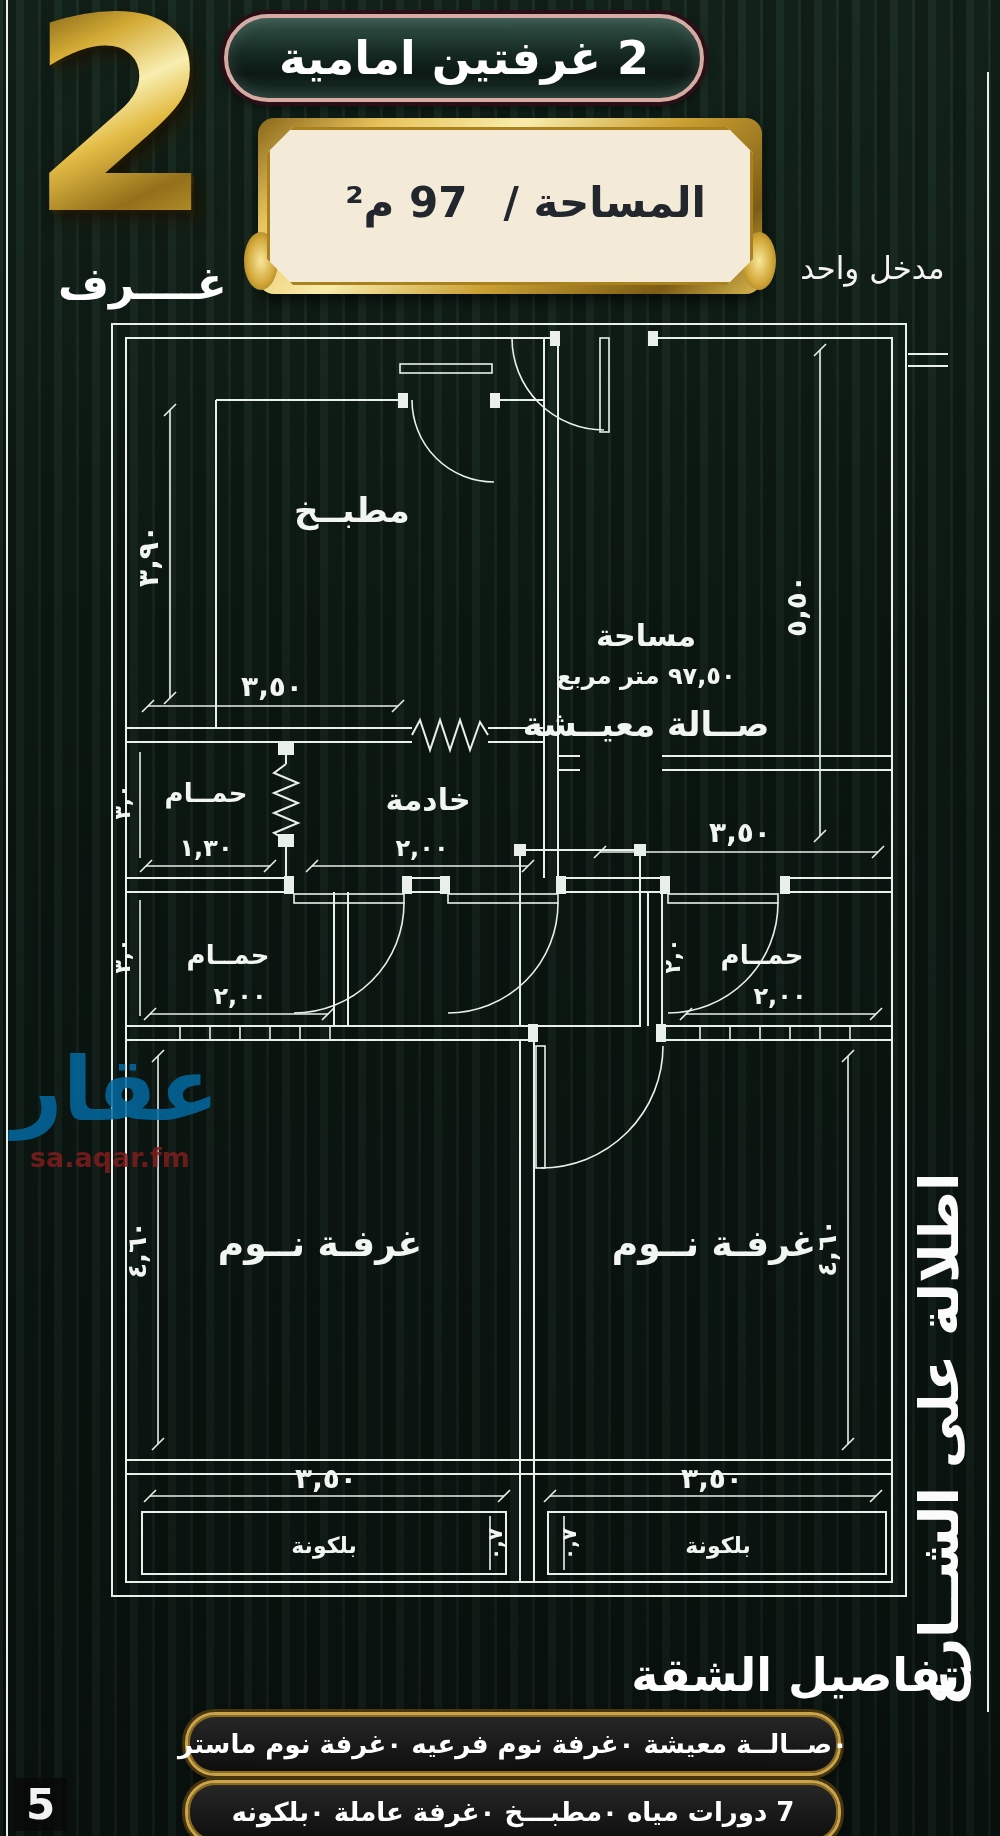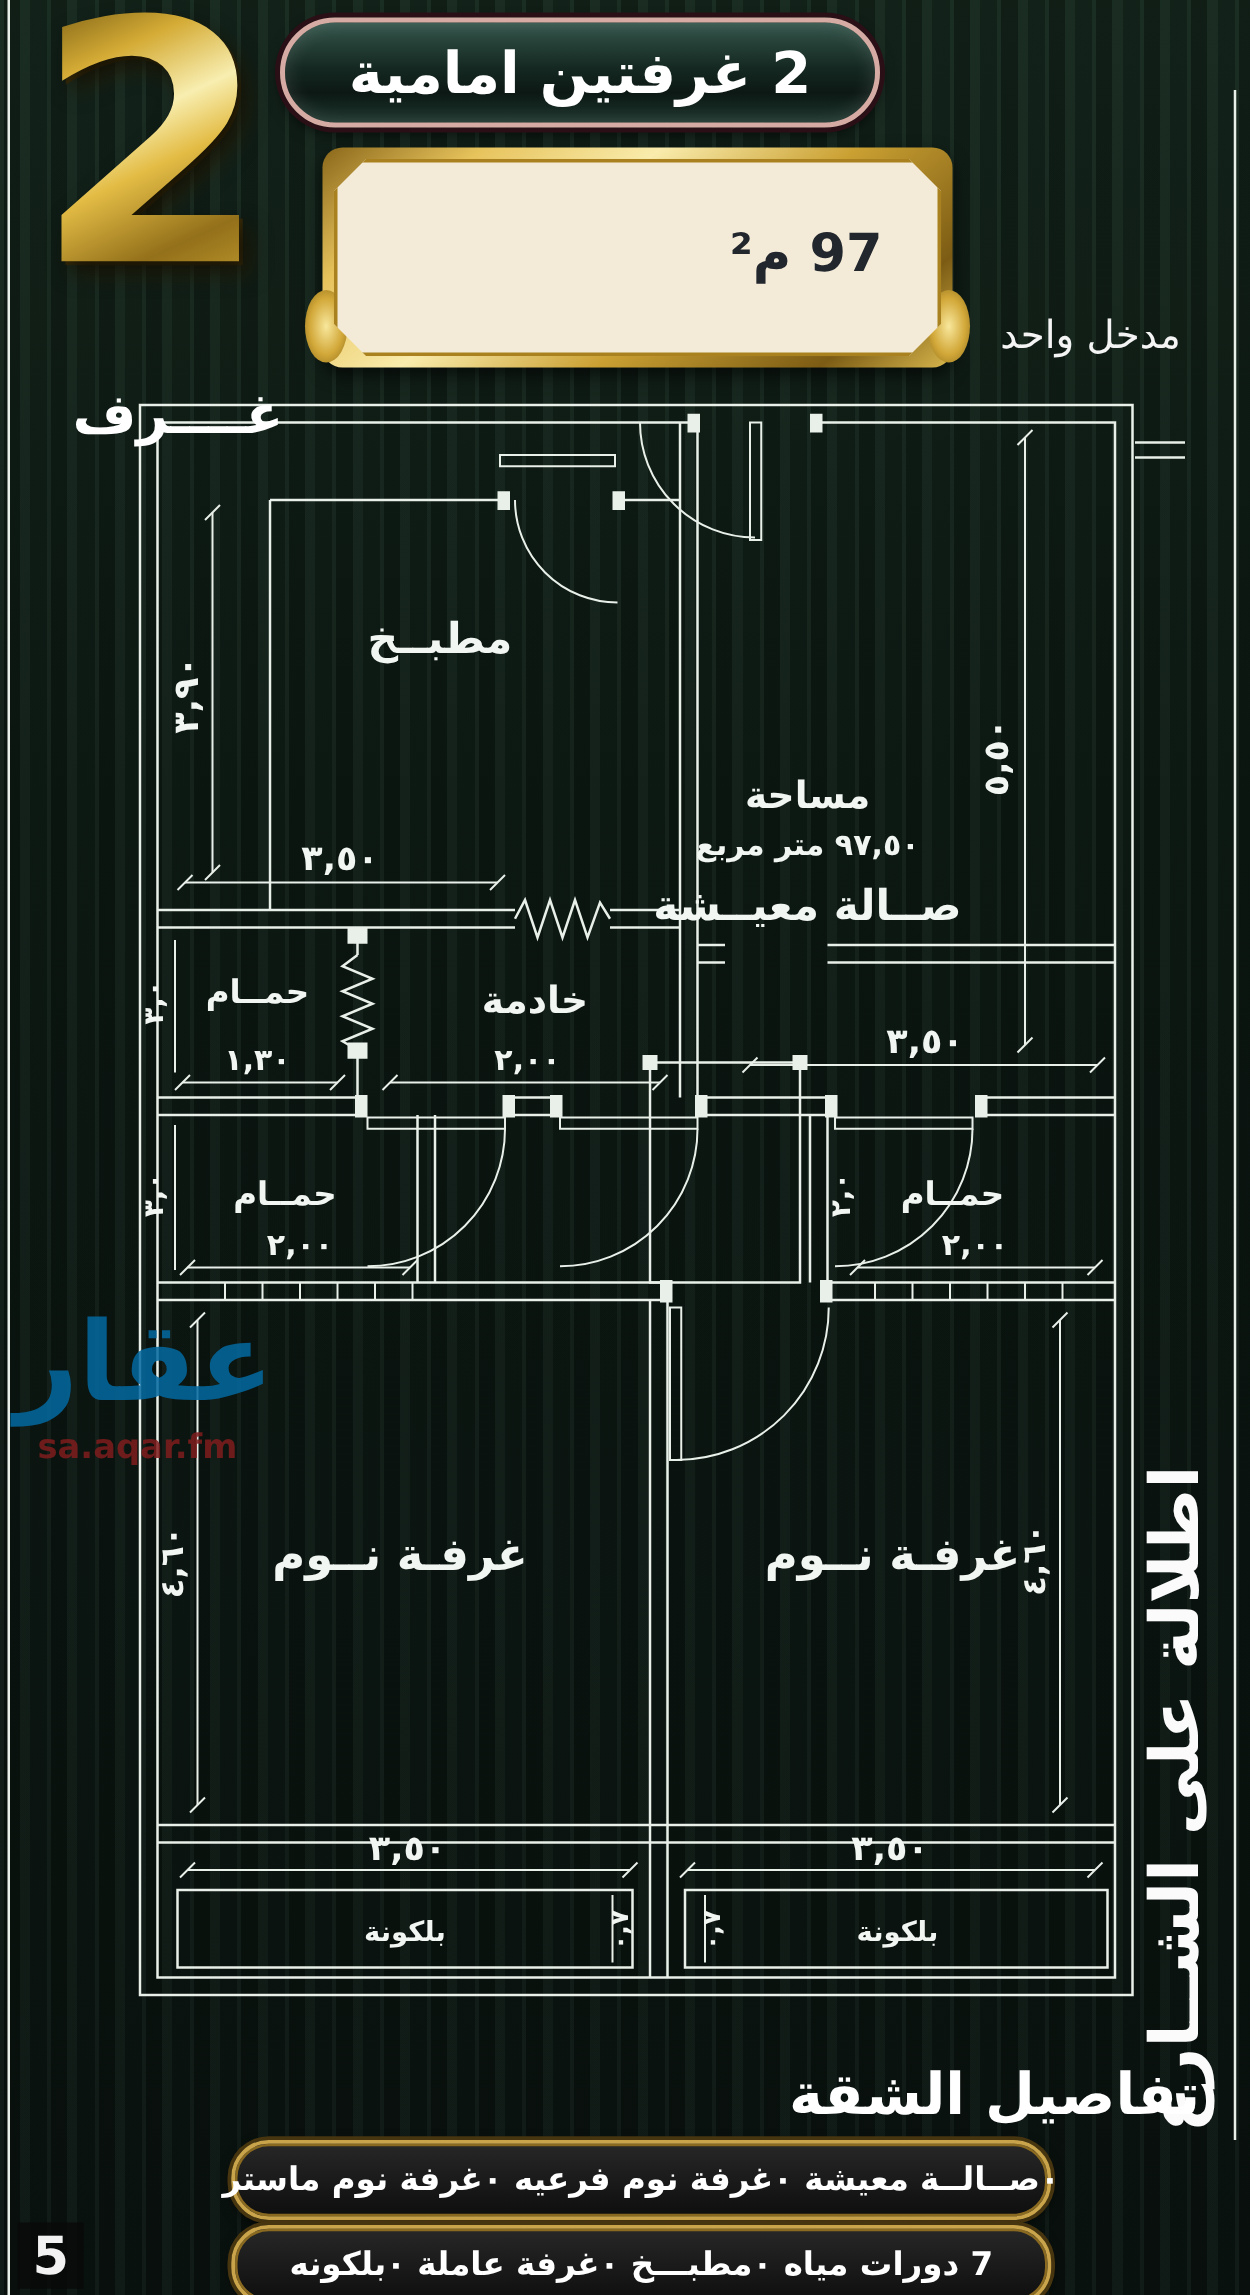--- a/index.html
+++ b/index.html
@@ -16,21 +16,21 @@
   }
   .abs{position:absolute;}
   
   .gold2{
     left:28px;top:-18px;width:185px;text-align:center;
     font-size:268px;line-height:270px;font-weight:bold;
     background:linear-gradient(155deg,#6e5410 5%,#d4ab35 25%,#f8eeb0 42%,#e3bc45 55%,#93701a 75%,#c9a232 95%);
     -webkit-background-clip:text;background-clip:text;color:transparent;
     filter:drop-shadow(6px 8px 8px rgba(0,0,0,.55)) drop-shadow(3px 3px 0 rgba(60,44,8,.9));
   }
-  .rooms-word{left:58px;top:258px;width:150px;text-align:center;color:#fff;font-size:44px;font-weight:bold;margin-top:48px;}
+  .rooms-word{left:58px;top:258px;width:150px;text-align:center;color:#fff;font-size:44px;font-weight:bold;}
   .title-pill{
     left:224px;top:14px;width:472px;height:80px;border-radius:46px;
     background:linear-gradient(180deg,#33544a 0%,#152922 45%,#0c1814 70%,#1c342c 100%);
     border:4px solid #d6aba3;
     box-shadow:0 0 0 4px #2a1016, 0 5px 12px rgba(0,0,0,.65), inset 0 0 16px rgba(255,255,255,.14);
     display:flex;align-items:center;justify-content:center;
     color:#fff;font-size:46px;font-weight:bold;
   }
   .info-box{
     left:258px;top:118px;width:504px;height:176px;border-radius:16px;
@@ -281,20 +281,21 @@
 
 <div class="abs title-pill" dir="rtl">
   <span>2 غرفتين  امامية</span>
 </div>
 
 <div class="abs info-box">
   <div class="abs ear" style="left:-14px;"></div>
   <div class="abs ear" style="right:-14px;"></div>
   <div class="info-inner" dir="rtl">
     <div class="info-row">
+      <span>المساحة /</span>
       <span>97 م²</span>
     </div>
     <div class="info-row">
     </div>
   </div>
 </div>
 
 <div class="abs entrance-note" dir="rtl">مدخل واحد</div>
 
 <div class="abs street" dir="rtl">اطلالة على الشــارع</div>

